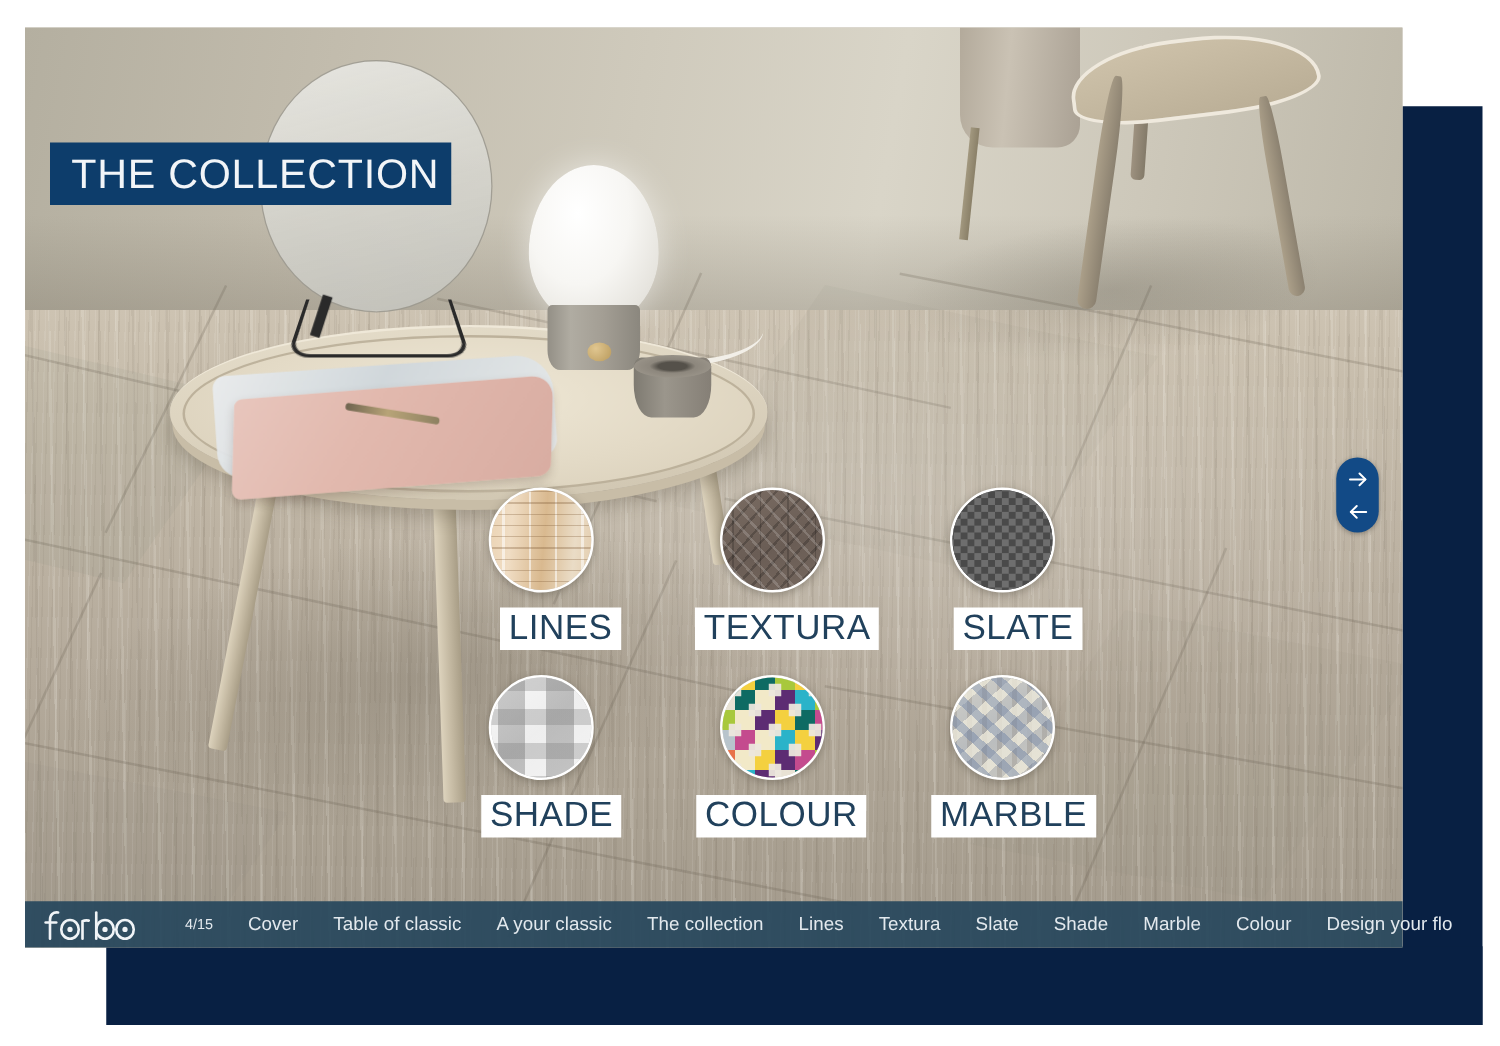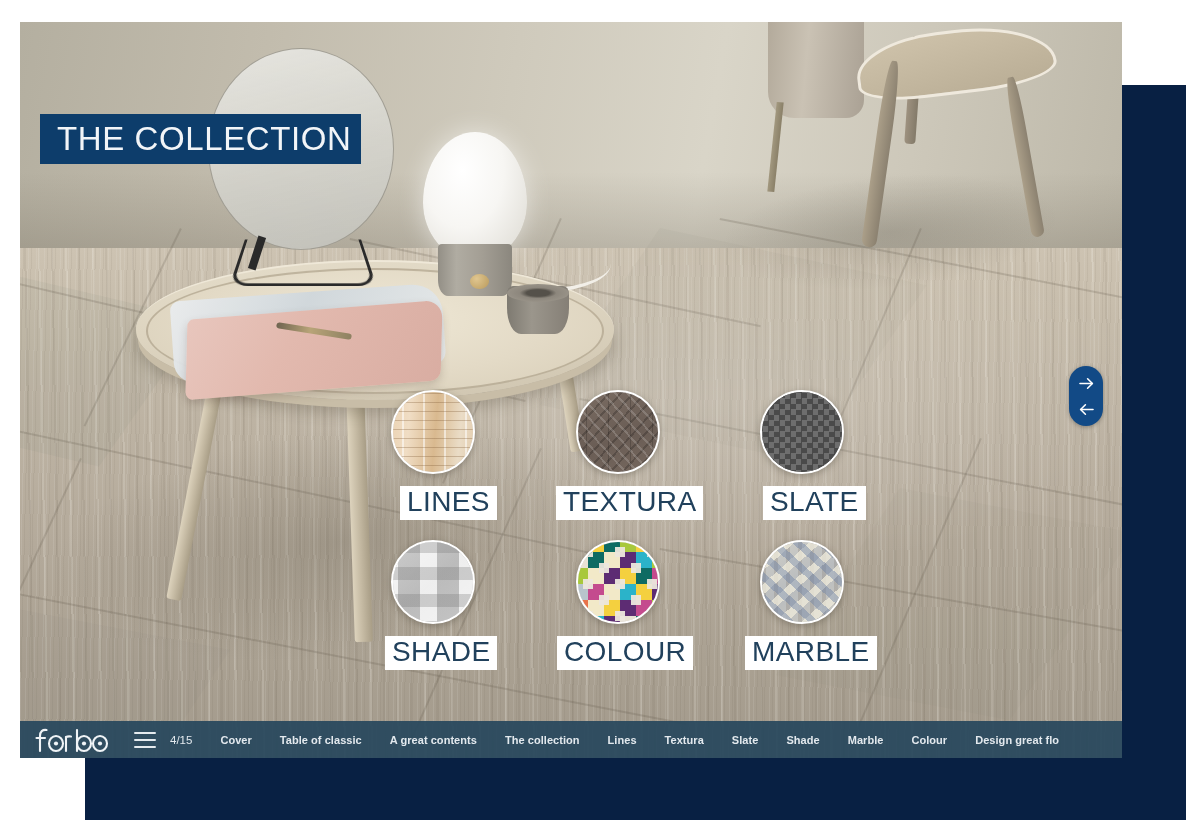--- a/index.html
+++ b/index.html
@@ -324,22 +324,22 @@
   .hamburger {
     width: 22px; height: 16px; margin: 0 14px 0 8px;
     display: flex; flex-direction: column; justify-content: space-between;
     cursor: pointer;
   }
   .hamburger span { display: block; height: 2px; background: #e5ebef; border-radius: 1px; }
   .pagenum {
     font-size: 11.5px; color: #e3e9ee; margin-right: 10px; white-space: nowrap;
   }
   .tb-item {
-    font-size: 11px; color: #e3e9ee; white-space: nowrap;
-    padding: 0 14px; cursor: pointer; letter-spacing: .05px; font-weight: bold;
+    font-size: 15px; color: #e3e9ee; white-space: nowrap;
+    padding: 0 14px; cursor: pointer; letter-spacing: .05px;
   }
   .tb-item.first { padding-left: 18px; }
 </style>
 </head>
 <body>
 
 <div id="root">
 
   <div class="navy-right"></div>
   <div class="navy-bottom"></div>
@@ -558,24 +558,24 @@
     <div class="hamburger">
       <span></span>
         <span></span>
         <span></span>
     </div>
 
     <div class="pagenum">4/15</div>
 
     <div class="tb-item first">Cover</div>
     <div class="tb-item">Table of classic</div>
-    <div class="tb-item">A great contents</div>
+    <div class="tb-item">A your classic</div>
     <div class="tb-item">The collection</div>
     <div class="tb-item">Lines</div>
     <div class="tb-item">Textura</div>
     <div class="tb-item">Slate</div>
     <div class="tb-item">Shade</div>
     <div class="tb-item">Marble</div>
     <div class="tb-item">Colour</div>
-    <div class="tb-item">Design great flo</div>
+    <div class="tb-item">Design your flo</div>
   </div>
 
 </div>
 
 </body></html>

